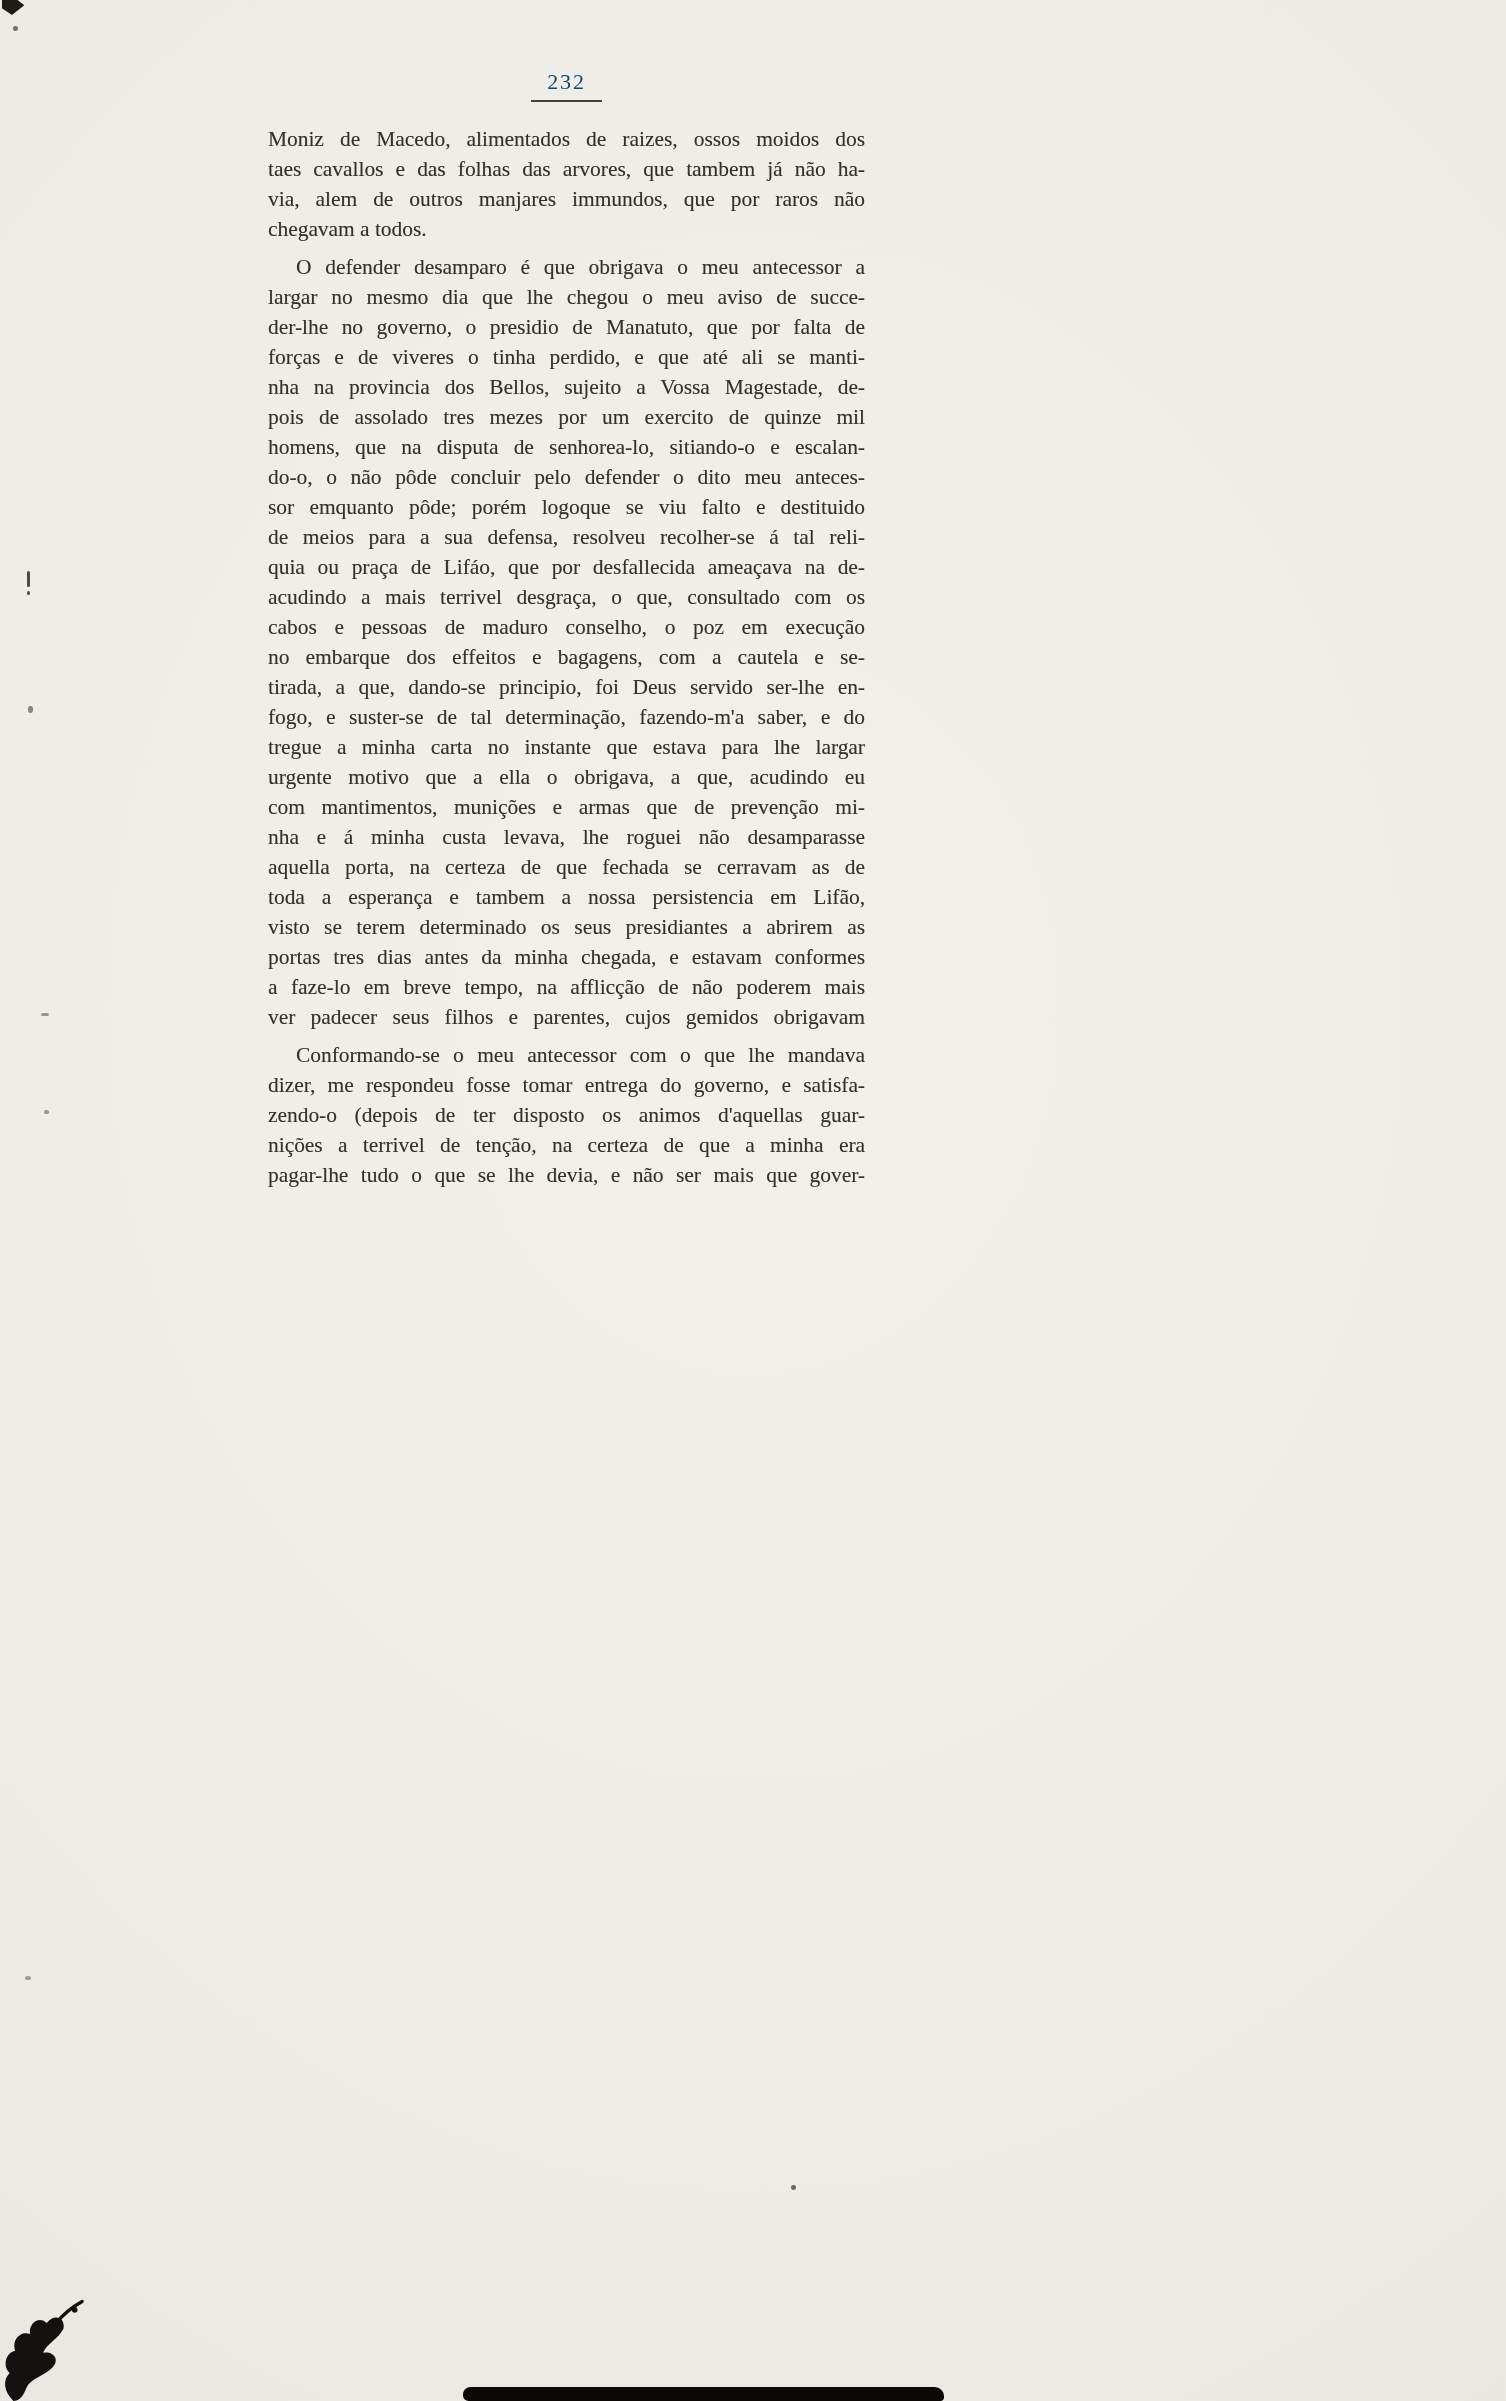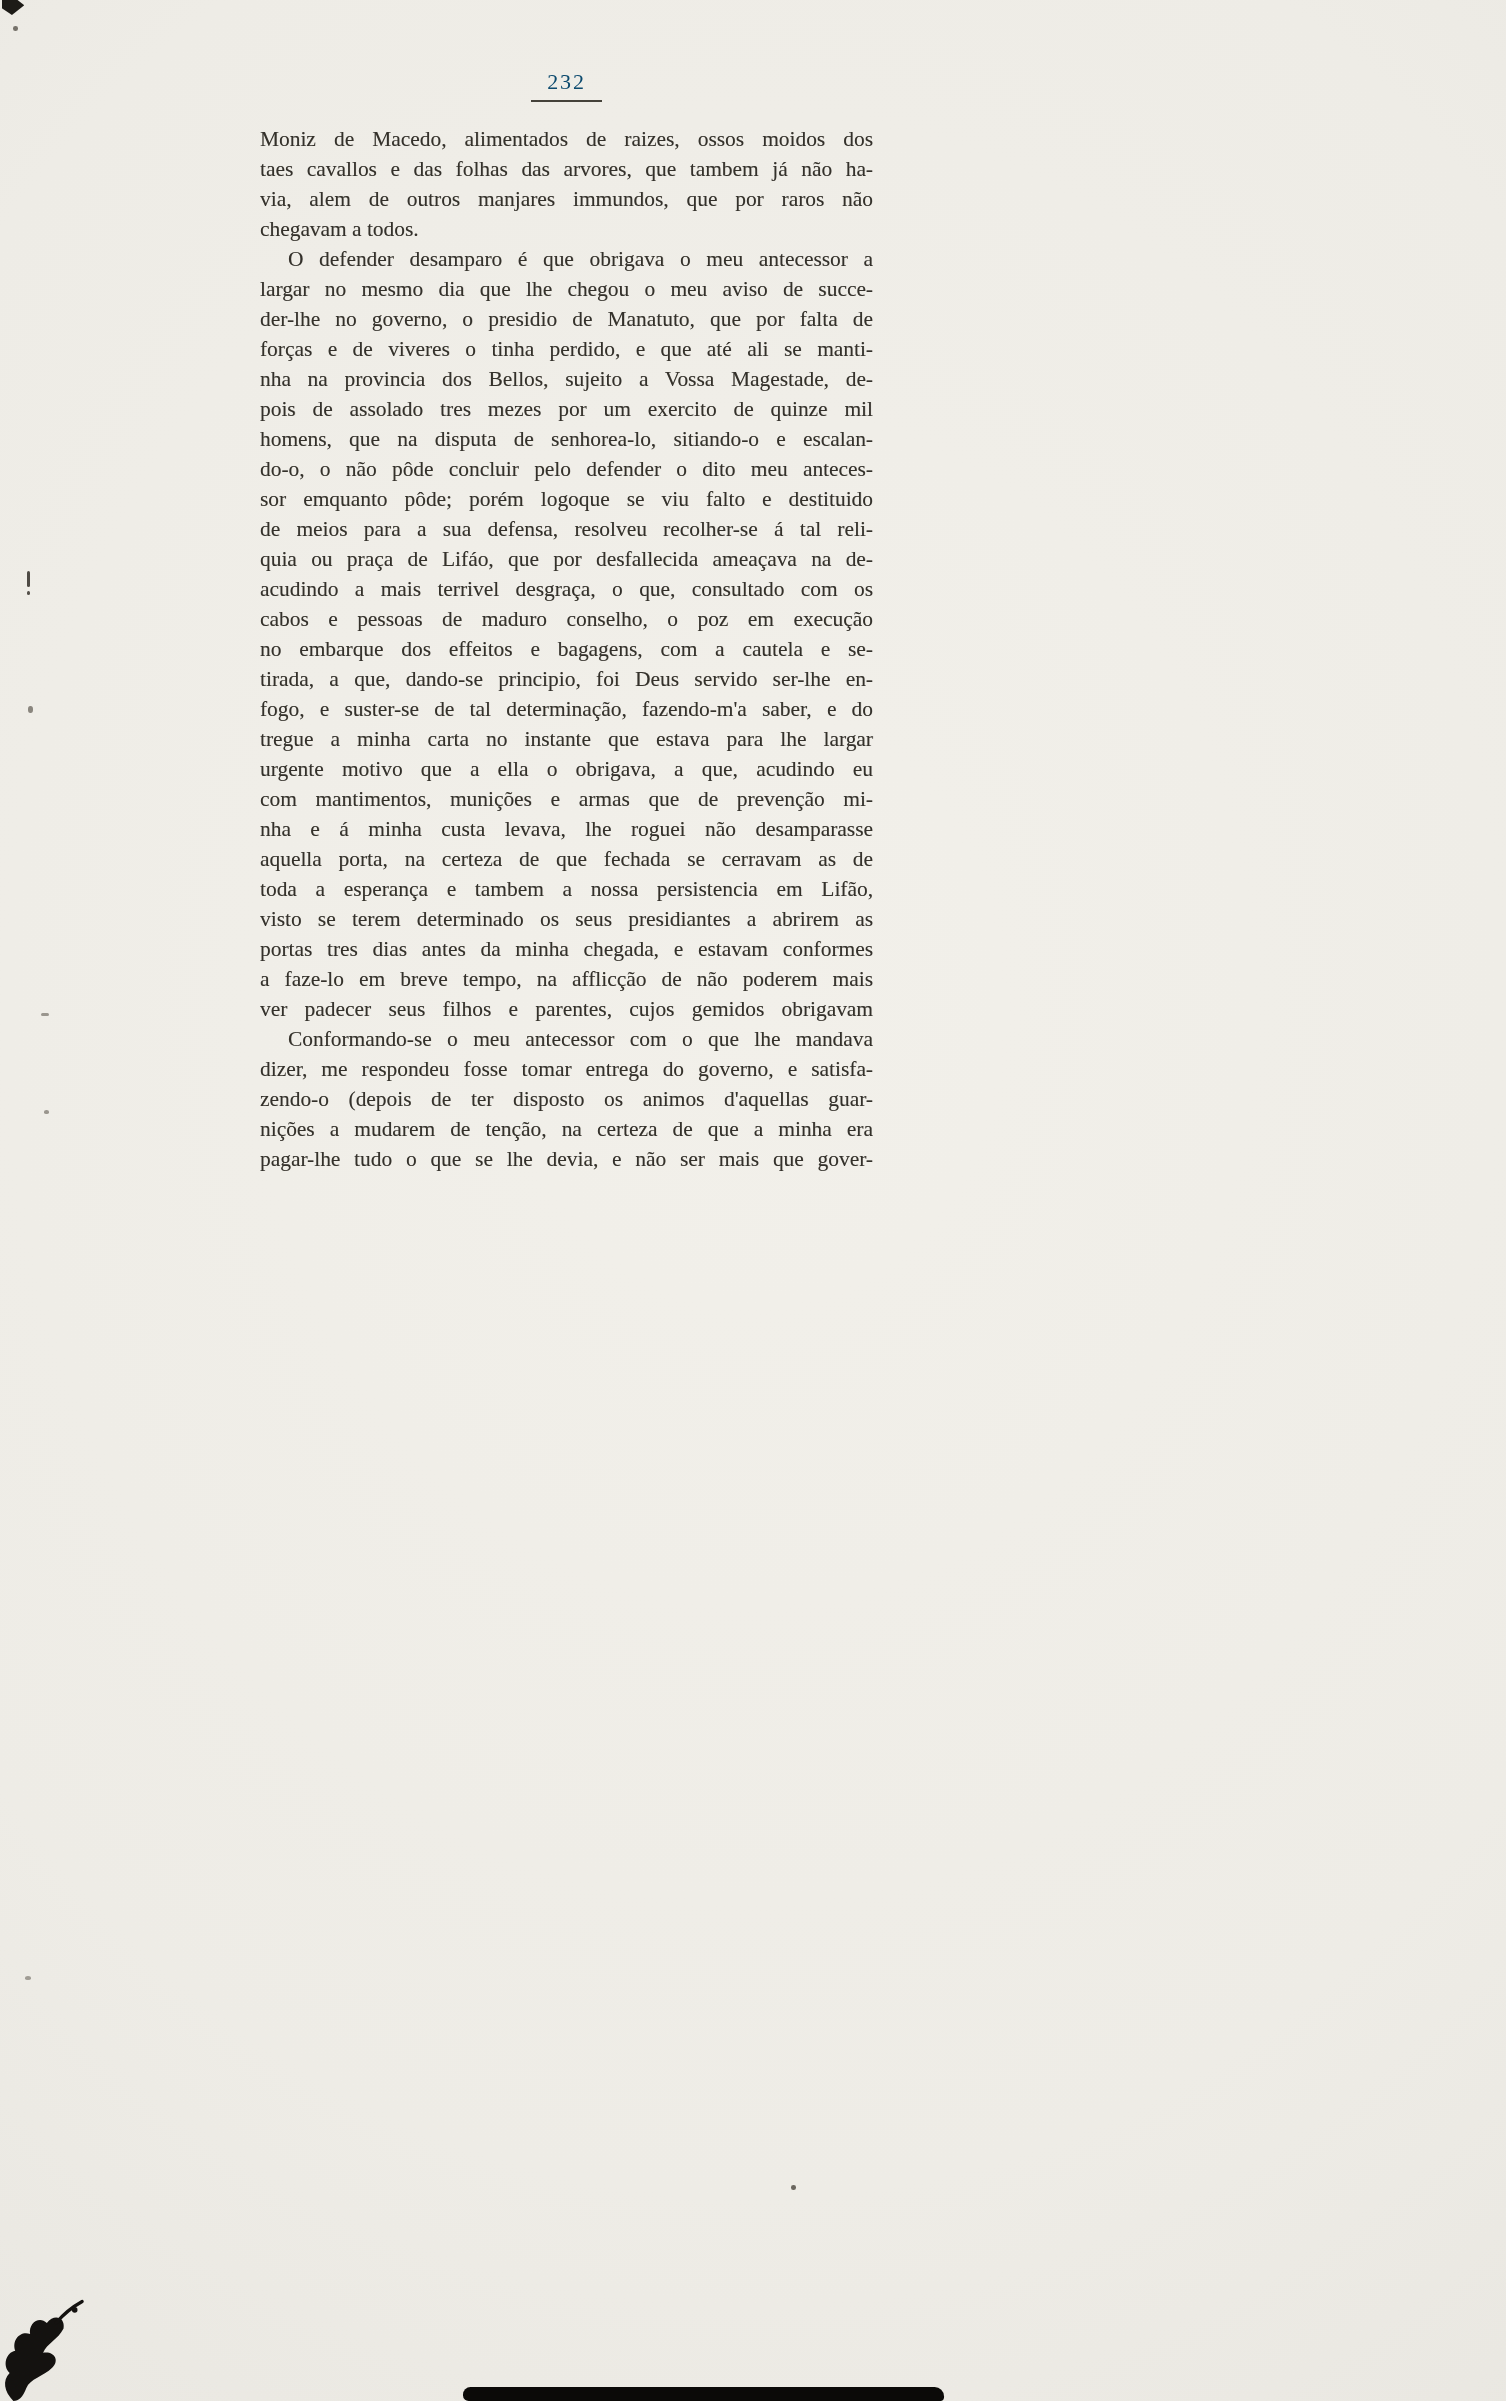--- a/index.html
+++ b/index.html
@@ -29,21 +29,21 @@
     color: #0c4a6e;
   }
   .page-rule {
     width: 71px;
     height: 1.9px;
     background: #45423a;
     margin: 4.7px auto 0;
   }
 
   .body-text { font-size: 21.4px; line-height: 30px; }
-  .paragraph { margin: 0; font-family: Liberation Serif, serif; }
+  .paragraph { margin: 8px; font-family: Liberation Serif, serif; }
   .line {
     text-align: justify;
     text-align-last: justify;
     text-shadow: 0.3px 0.4px 0.6px rgba(58,55,47,0.35);
     white-space: normal;
   }
   .line.lastline { text-align: right; text-align-last: left; }
   .line.indent { padding-left: 28px; }
 
   
@@ -116,21 +116,21 @@
         <div class="line">toda a esperança e tambem a nossa persistencia em Lifão,</div>
         <div class="line">visto se terem determinado os seus presidiantes a abrirem as</div>
         <div class="line">portas tres dias antes da minha chegada, e estavam conformes</div>
         <div class="line">a faze-lo em breve tempo, na afflicção de não poderem mais</div>
         <div class="line">ver padecer seus filhos e parentes, cujos gemidos obrigavam</div>
       </div>
       <div class="paragraph">
         <div class="line indent">Conformando-se o meu antecessor com o que lhe mandava</div>
         <div class="line">dizer, me respondeu fosse tomar entrega do governo, e satisfa-</div>
         <div class="line">zendo-o (depois de ter disposto os animos d'aquellas guar-</div>
-        <div class="line">nições a mudarem de tenção, na certeza de que a minha era</div>
+        <div class="line">nições a terrivel de tenção, na certeza de que a minha era</div>
         <div class="line">pagar-lhe tudo o que se lhe devia, e não ser mais que gover-</div>
       </div>
     </div>
 </div>
 
 <div>
   <div class="art art-top-left"></div>
   <div class="art art-top-left-dot"></div>
   <div class="art art-excl-bar"></div>
   <div class="art art-excl-dot"></div>

